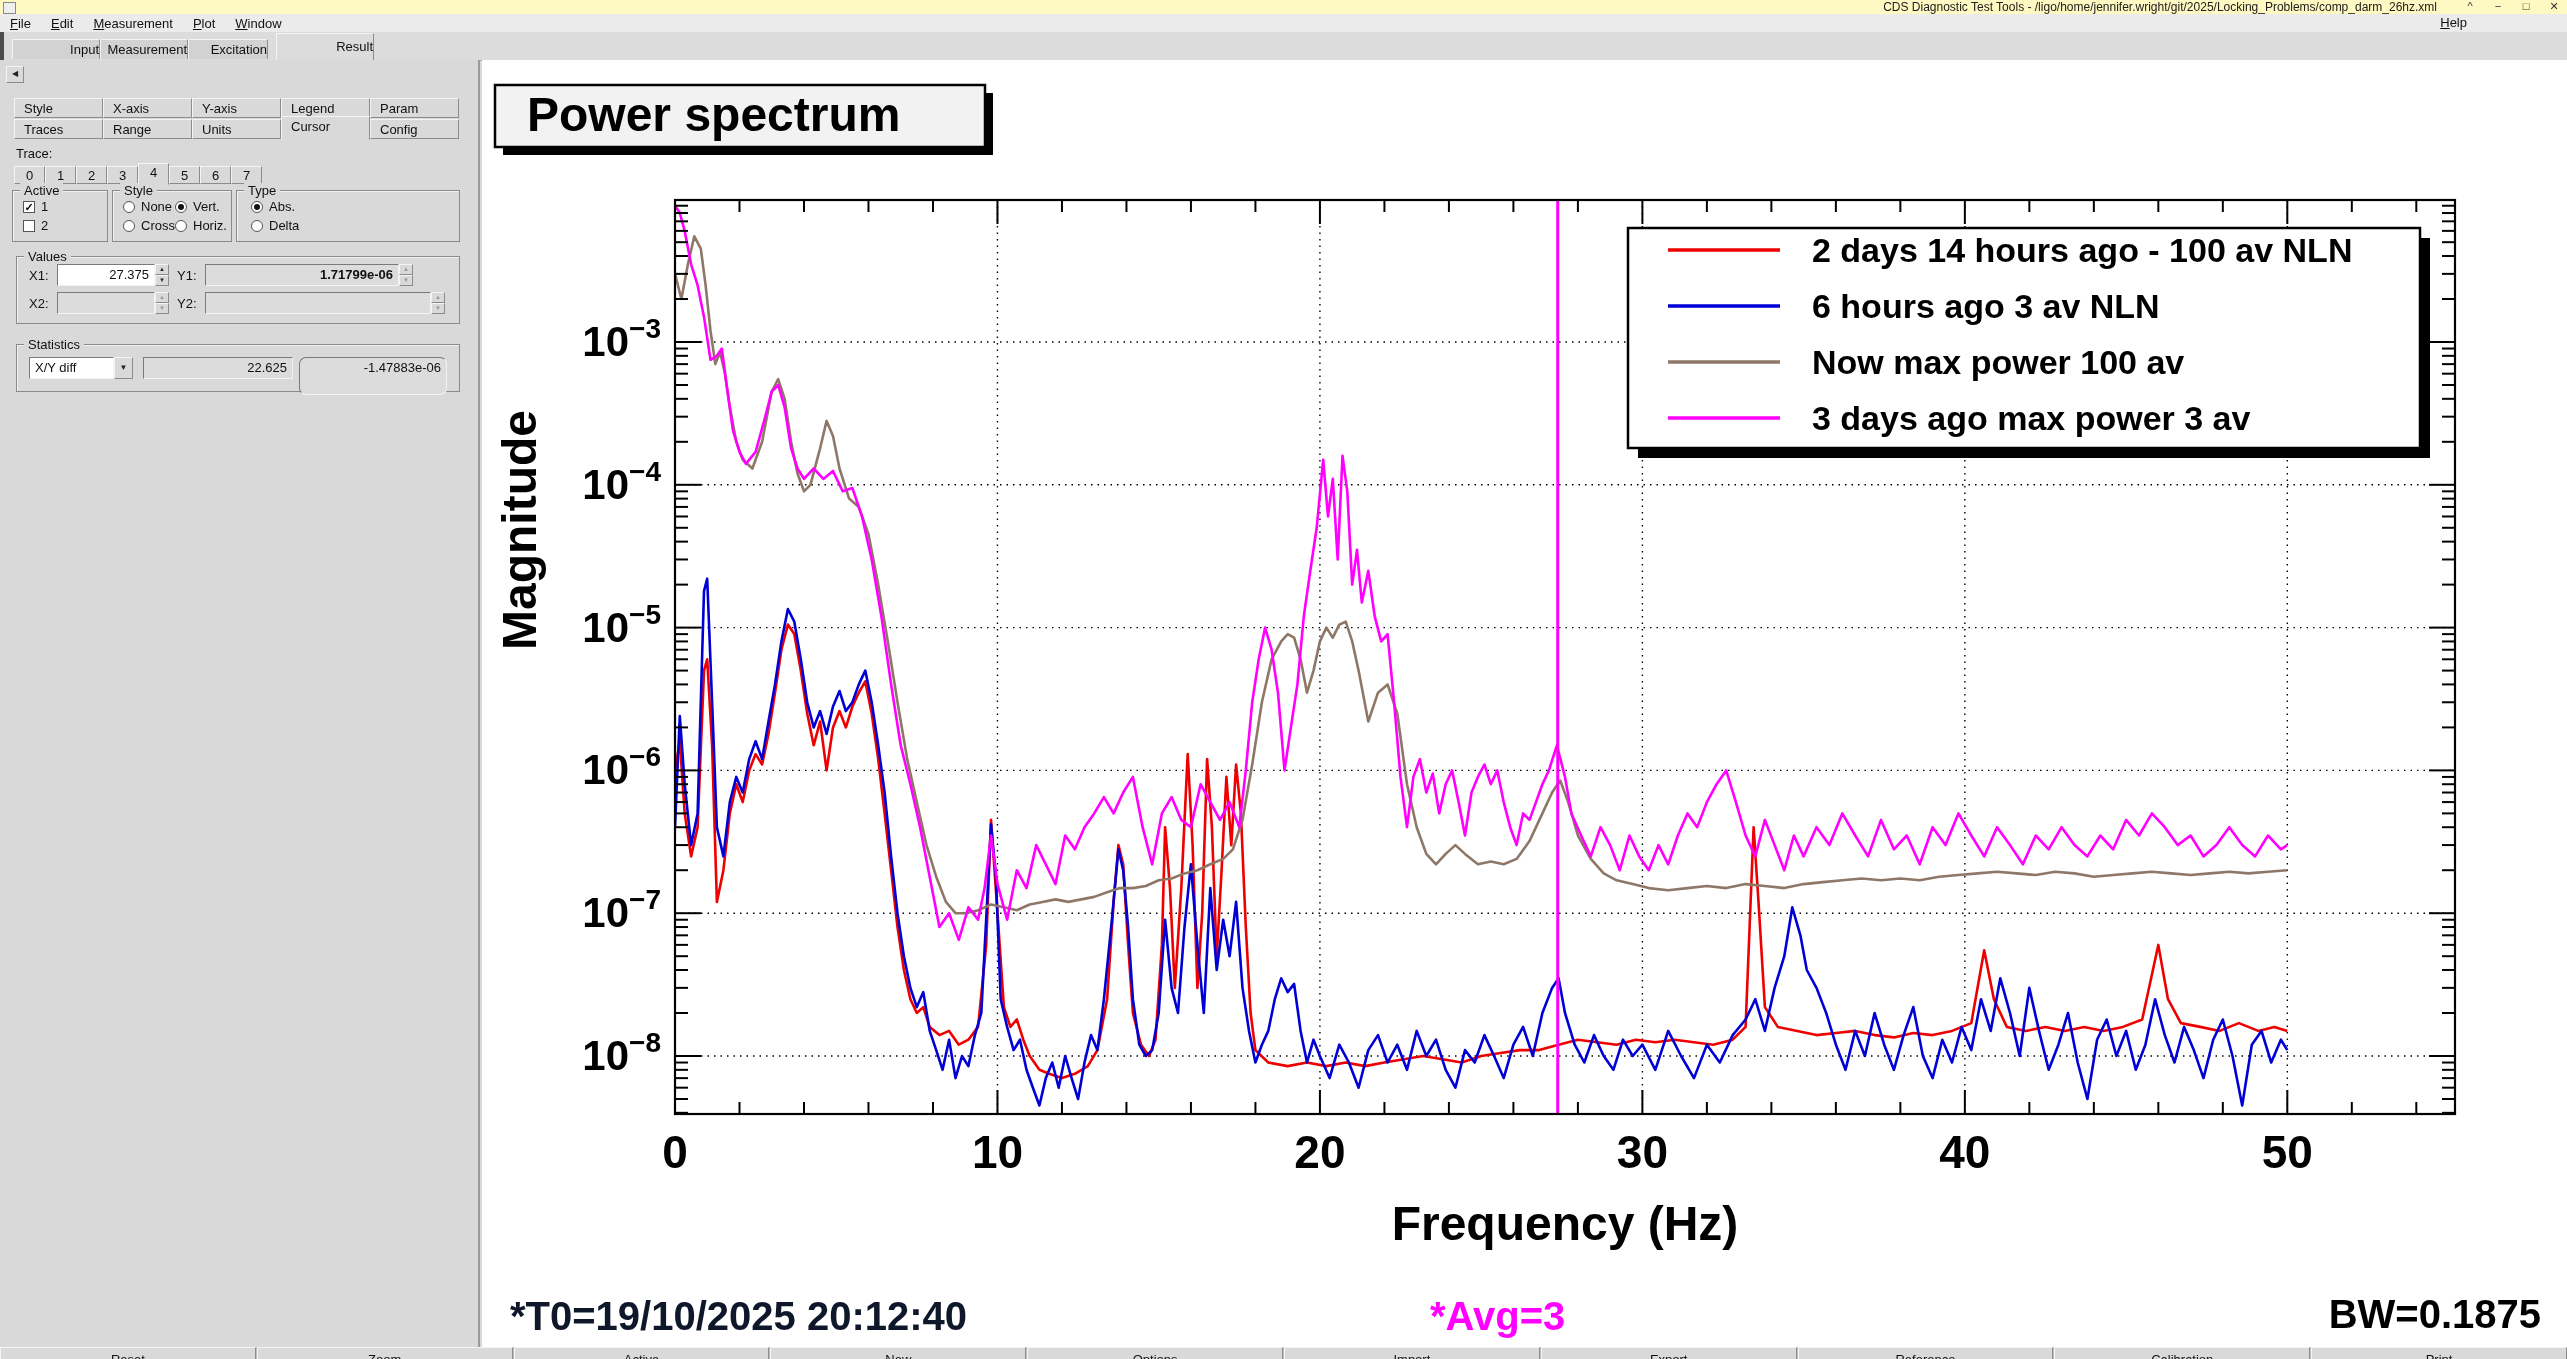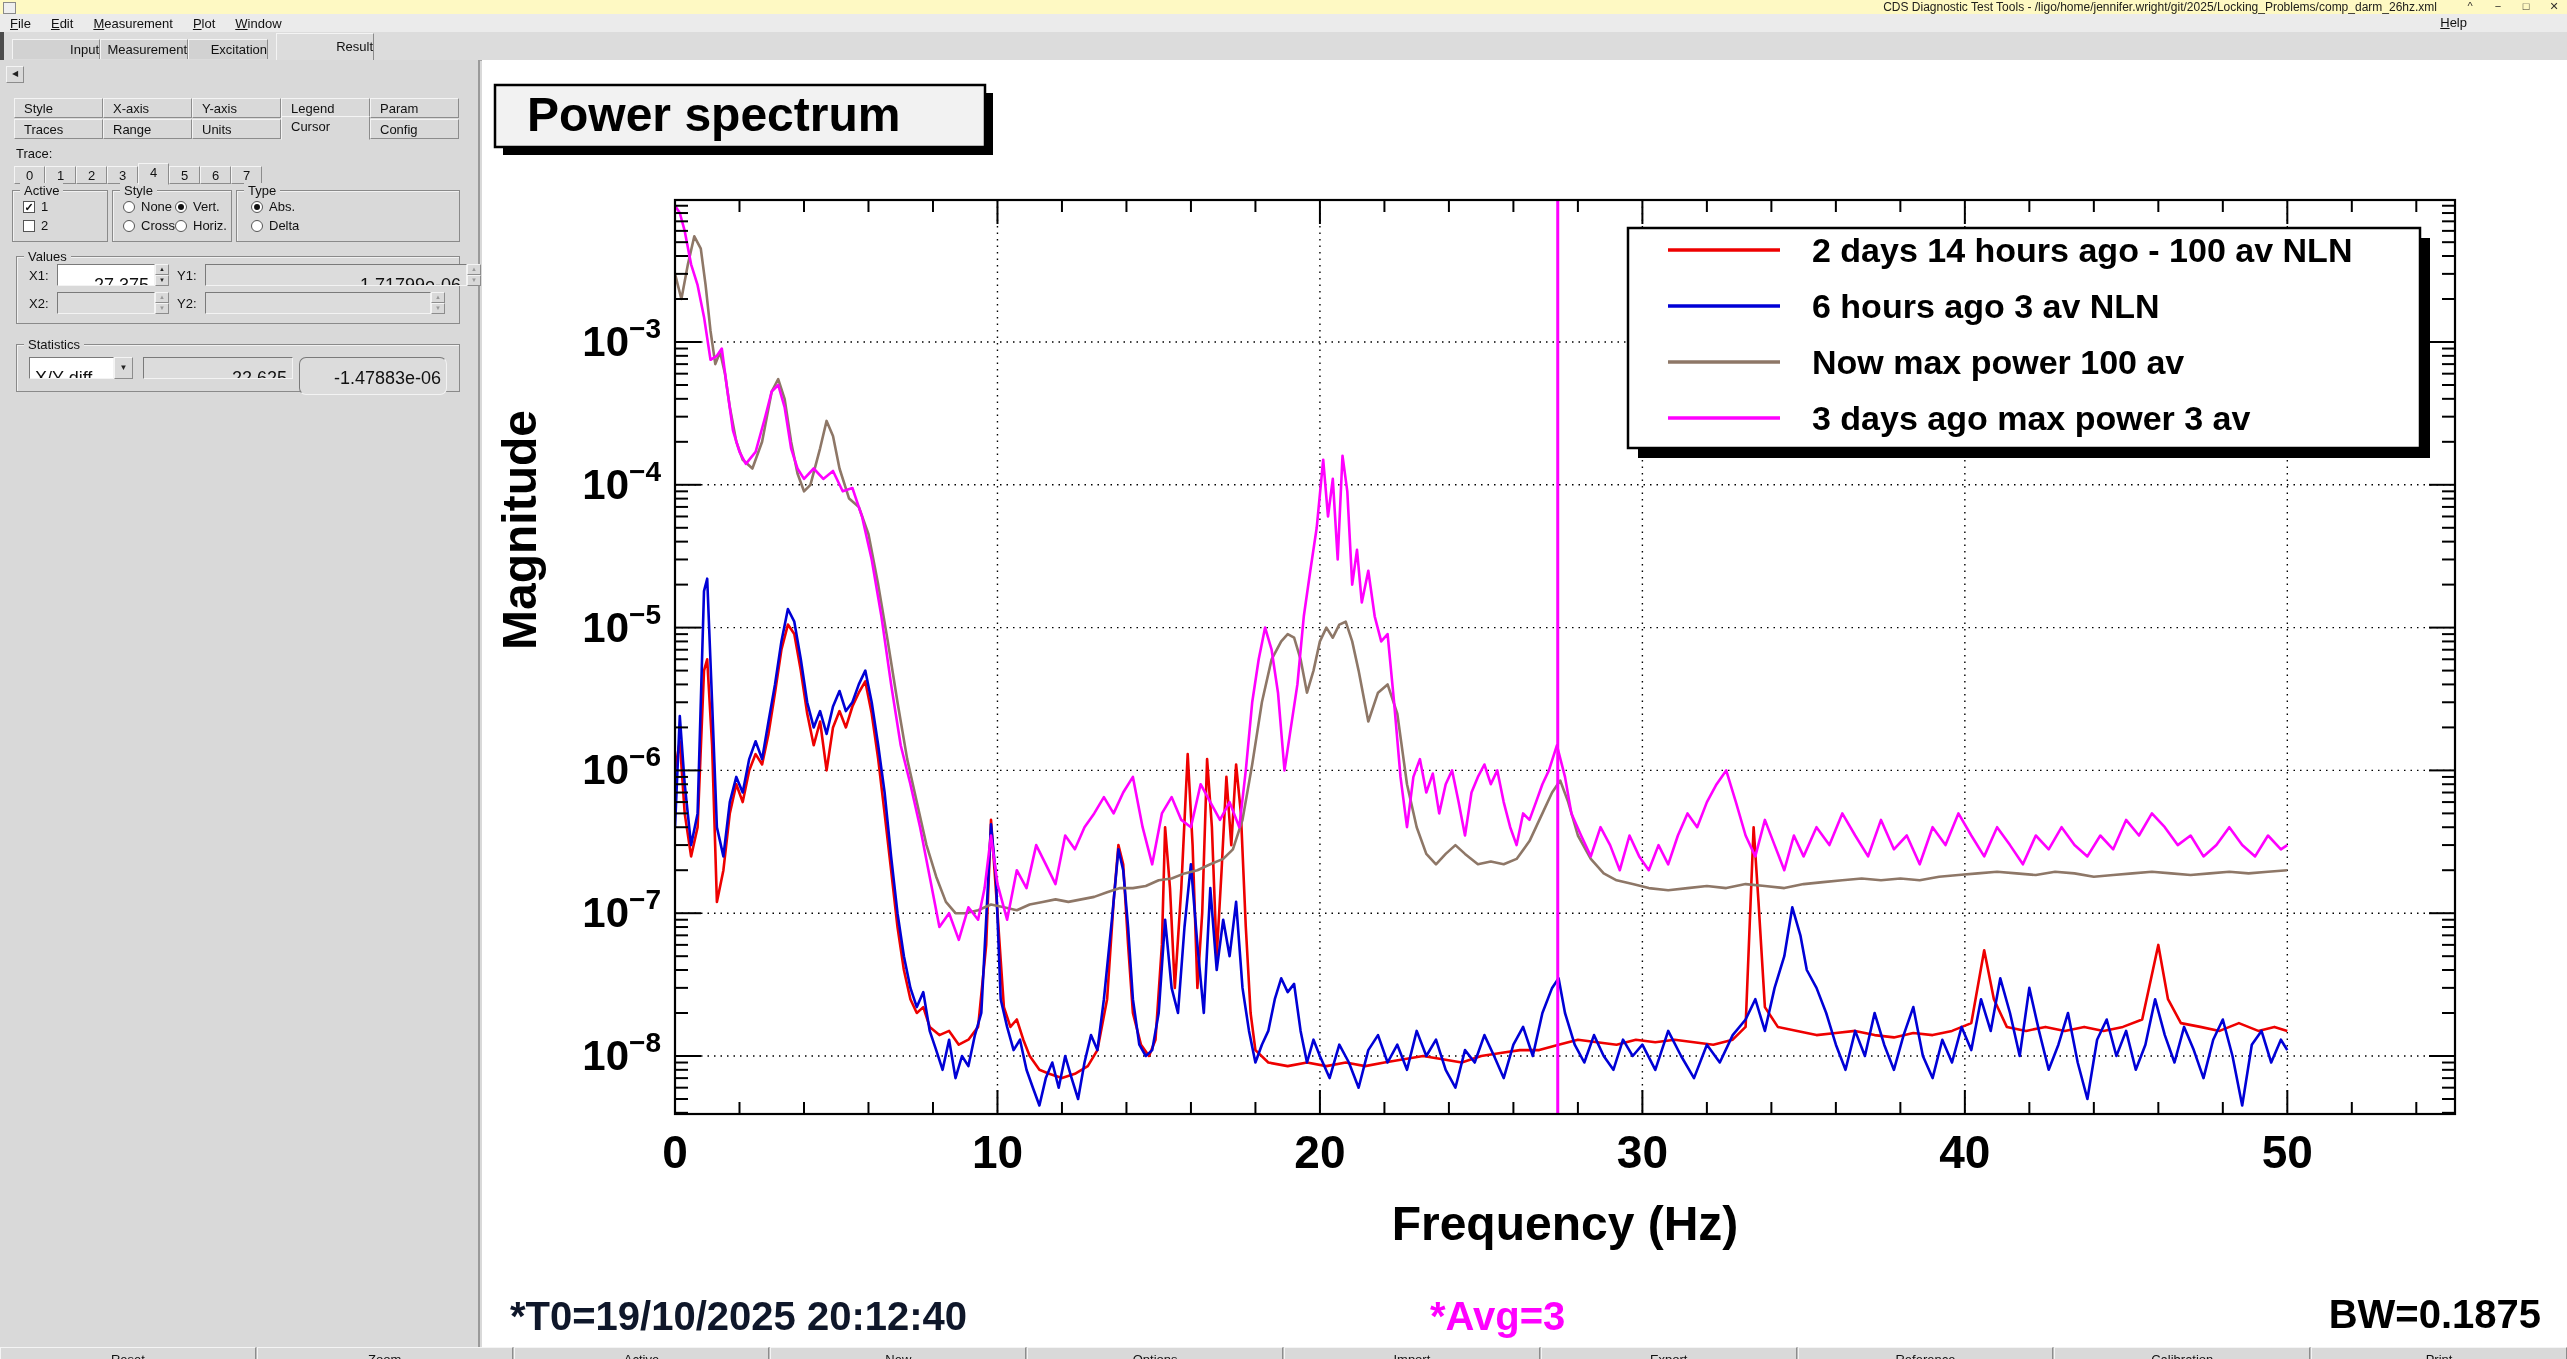--- a/index.html
+++ b/index.html
@@ -32,21 +32,21 @@
   .trace-label{position:absolute;left:16px;top:86px;font-size:13px;}
   .trace-tab{position:absolute;width:31px;height:18px;line-height:17px;text-align:center;box-sizing:border-box;font-size:13px;
     background:#d9d9d9;border:1px solid #8c8c8c;border-top-color:#f4f4f4;border-left-color:#f4f4f4;}
   .trace-tab.active{height:22px;z-index:2;border-bottom:1px solid #d9d9d9;}
   .groupbox{position:absolute;border:1px solid #8a8a8a;box-shadow:inset 1px 1px 0 #f1f1f1;}
   .groupbox .gb-title{position:absolute;top:-8px;left:7px;background:#d9d9d9;padding:0 4px;font-size:13px;}
   .ctl-row{position:absolute;display:flex;align-items:center;gap:6px;font-size:13px;white-space:nowrap;}
   .checkbox{width:12px;height:12px;background:#fff;border:1px solid #555;box-sizing:border-box;font-size:11px;line-height:10px;text-align:center;font-weight:bold;color:#111;}
   .radio{width:12px;height:12px;border-radius:50%;background:#fff;border:1px solid #555;box-sizing:border-box;position:relative;}
   .radio.sel:after{content:"";position:absolute;left:2px;top:2px;width:6px;height:6px;border-radius:50%;background:#111;}
-  .tfield{box-sizing:border-box;border:1px solid;border-color:#7a7a7a #f3f3f3 #f3f3f3 #7a7a7a;background:#dcdcdc;font-size:18px;text-align:right;padding:10px 5px;overflow:hidden;white-space:nowrap;}
+  .tfield{box-sizing:border-box;border:1px solid;border-color:#7a7a7a #f3f3f3 #f3f3f3 #7a7a7a;background:#dcdcdc;font-size:13px;text-align:right;padding:2px 5px;overflow:hidden;white-space:nowrap;}
   .tfield.editable{background:#fff;}
   .spin-wrap{position:absolute;display:flex;}
   .spin-wrap .tfield{flex:1;height:22px;}
   .spin-btns{width:14px;height:22px;display:flex;flex-direction:column;}
   .spin-btn{flex:1;background:#d9d9d9;border:1px solid #8c8c8c;border-top-color:#f4f4f4;border-left-color:#f4f4f4;font-size:6px;line-height:8px;text-align:center;color:#222;}
   .spin-btn.disabled{color:#999;}
   .combo{position:absolute;display:flex;height:22px;}
   .combo .tfield{flex:1;text-align:left;background:#fff;height:22px;}
   .combo-btn{width:17px;background:#d9d9d9;border:1px solid #8c8c8c;border-top-color:#f4f4f4;border-left-color:#f4f4f4;font-size:8px;line-height:20px;text-align:center;color:#222;}
   .plabel{position:absolute;font-size:13px;}
@@ -162,21 +162,21 @@
     <span class="gb-title">Values</span>
     <span class="plabel" style="left:12px;top:11px;">X1:</span>
     <span class="spin-wrap" style="left:40px;top:7px;width:112px;">
       <span class="tfield editable">27.375</span>
       <span class="spin-btns">
           <span class="spin-btn">▲</span>
           <span class="spin-btn">▼</span>
         </span>
     </span>
     <span class="plabel" style="left:160px;top:11px;">Y1:</span>
-    <span class="spin-wrap" style="left:188px;top:7px;width:276px;">
+    <span class="spin-wrap" style="left:188px;top:7px;width:208px;font-weight:bold;">
       <span class="tfield">1.71799e-06</span>
       <span class="spin-btns">
           <span class="spin-btn disabled">▲</span>
           <span class="spin-btn disabled">▼</span>
         </span>
     </span>
     <span class="plabel" style="left:12px;top:39px;">X2:</span>
     <span class="spin-wrap" style="left:40px;top:35px;width:112px;">
       <span class="tfield"></span>
       <span class="spin-btns">

